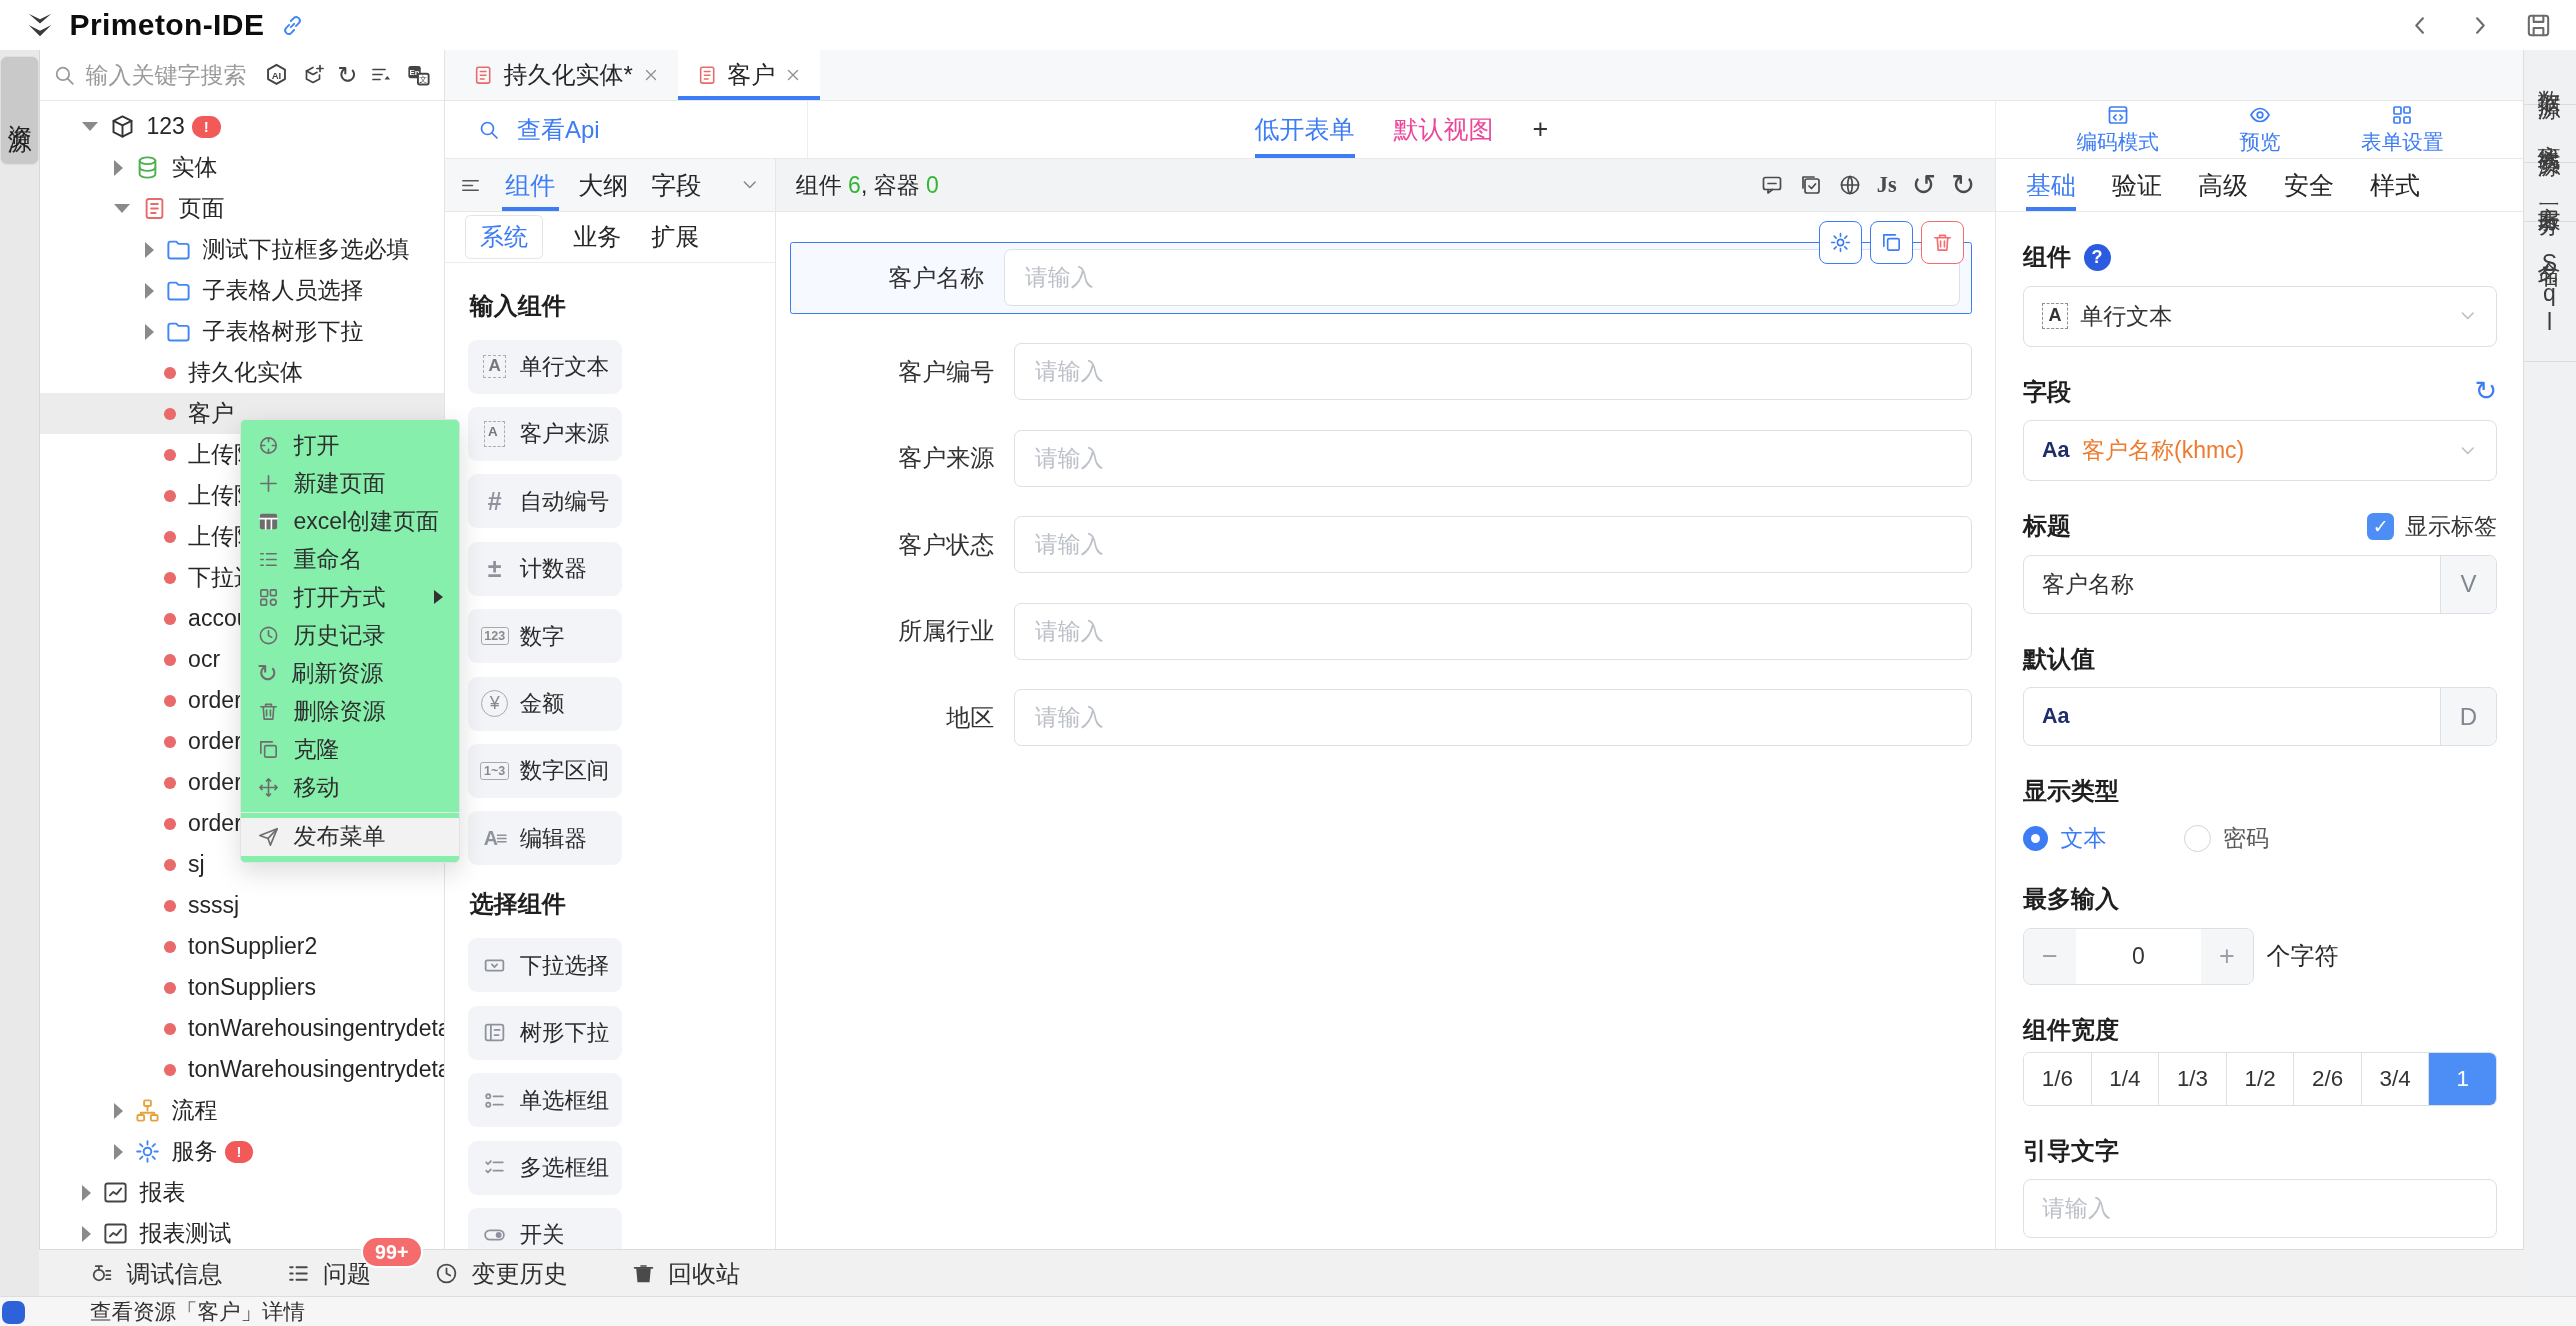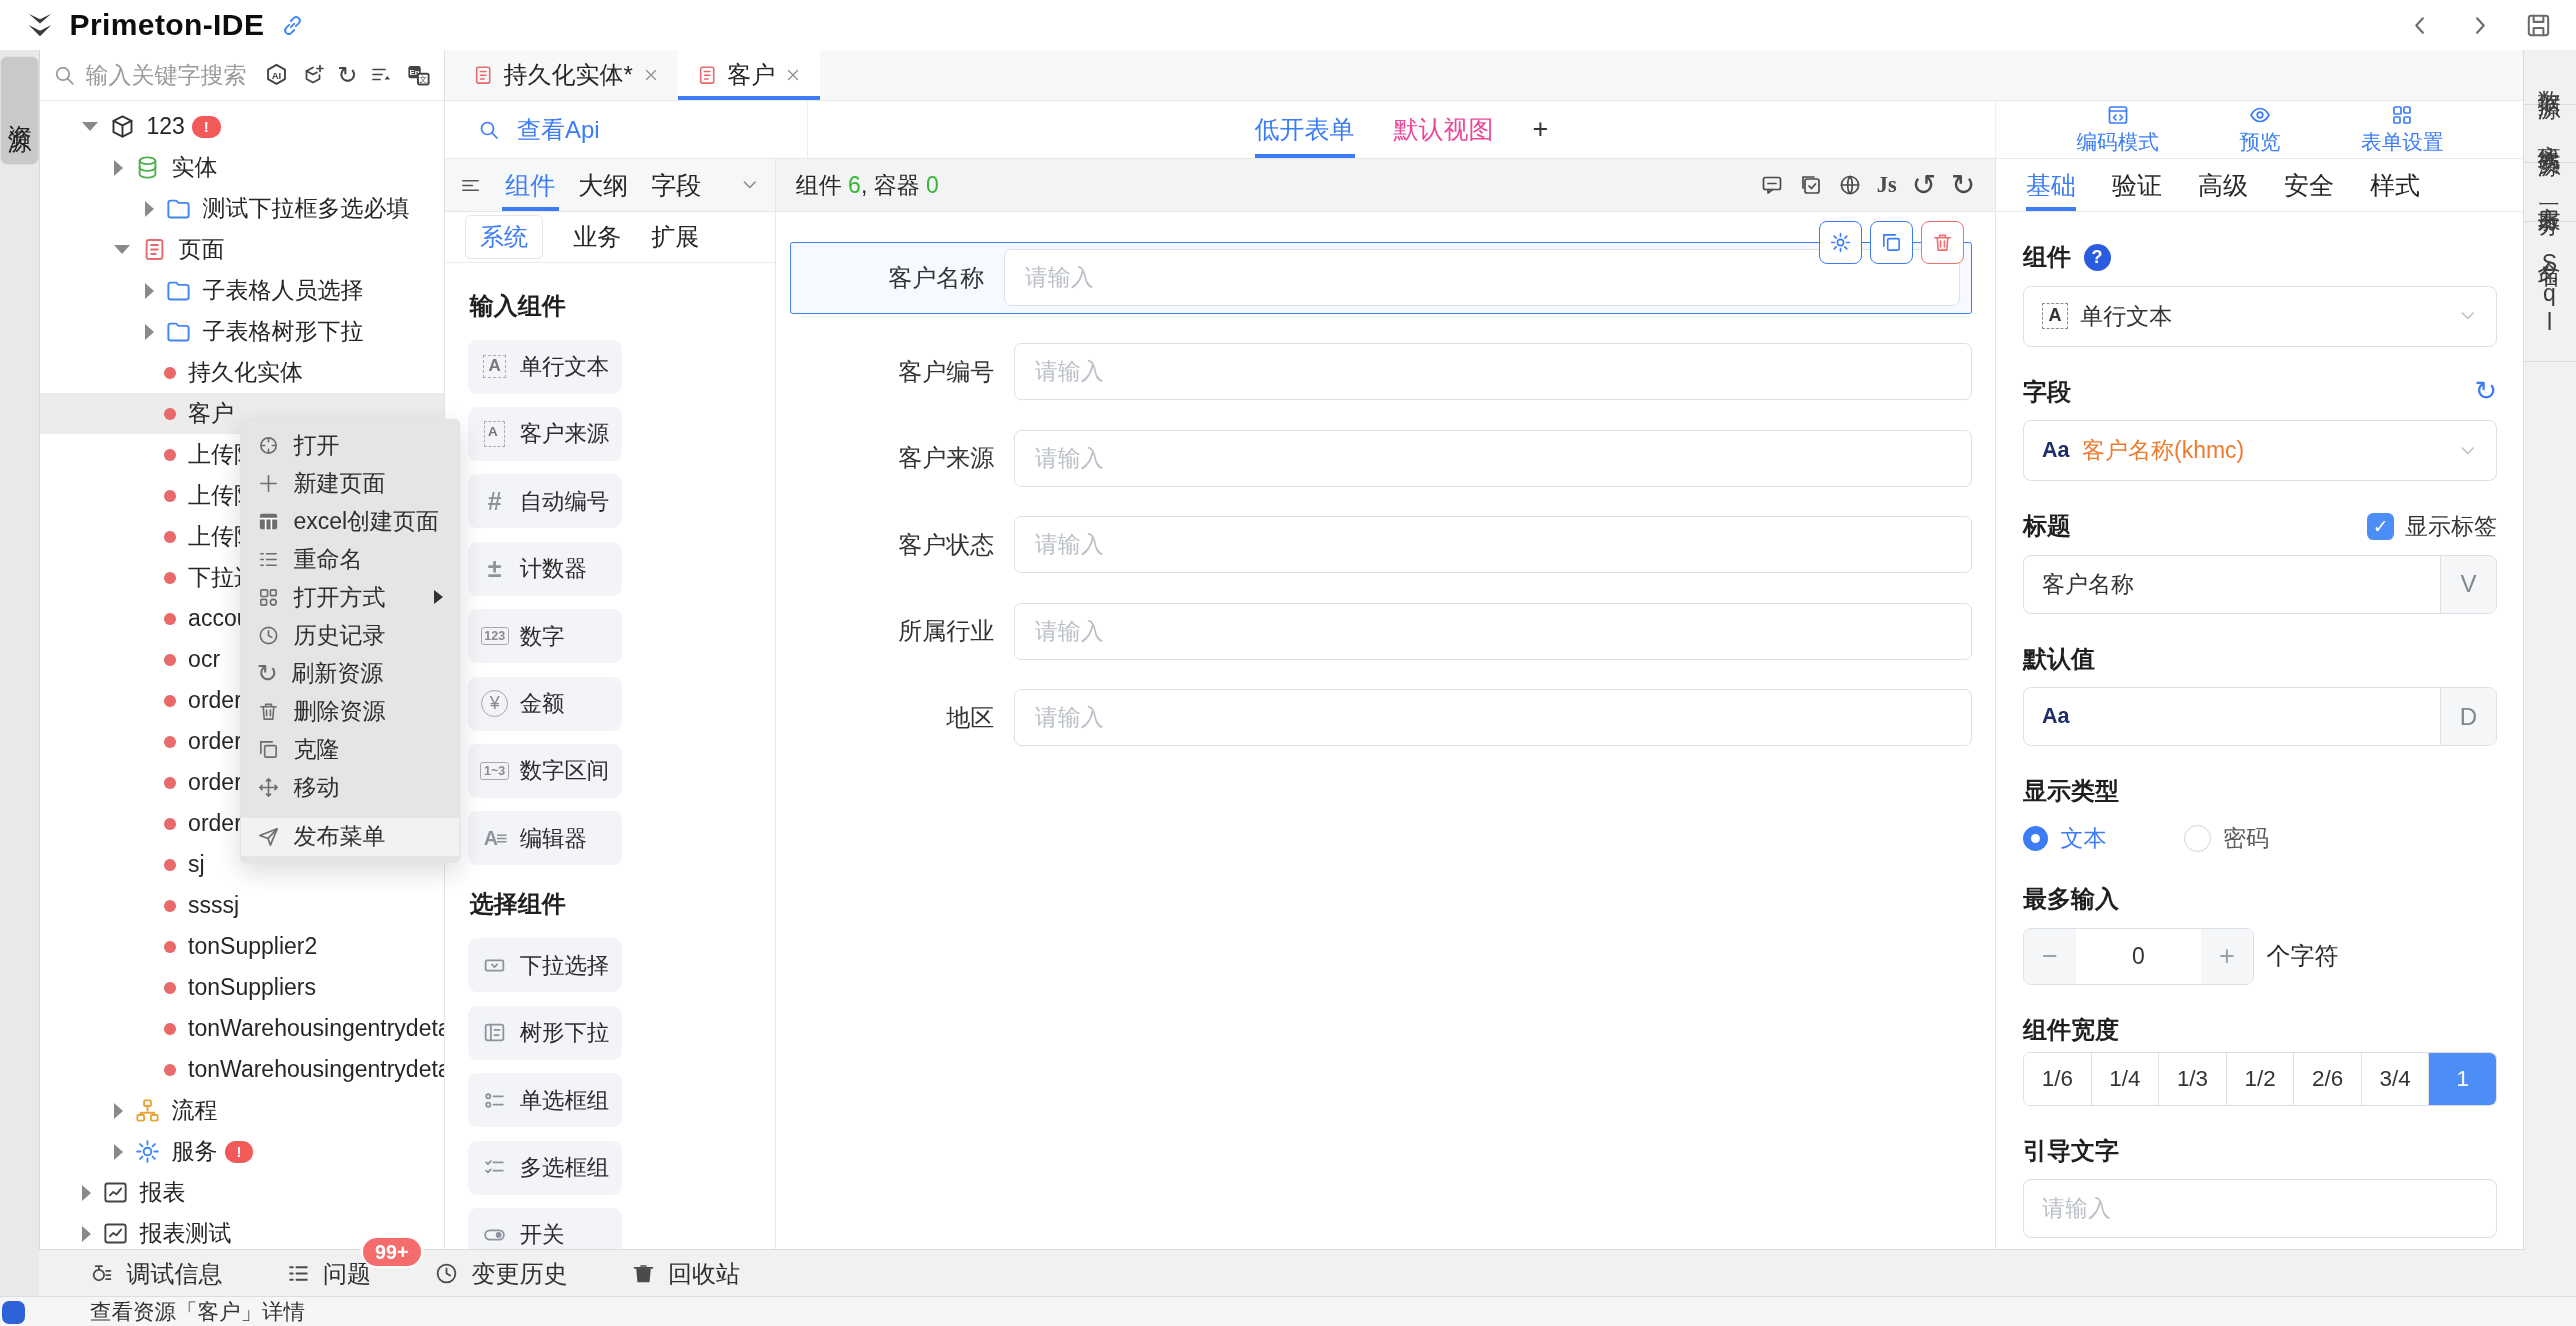--- a/index.html
+++ b/index.html
@@ -36,21 +36,21 @@
   .car{width:0;height:0;margin-right:10.7px;flex:none;}
   .car-d{border-left:8px solid transparent;border-right:8px solid transparent;border-top:9.8px solid #8a8a8a;}
   .car-r{border-top:8px solid transparent;border-bottom:8px solid transparent;border-left:9.8px solid #8a8a8a;}
   .ti{font-size:27px;margin-right:10.7px;flex:none;display:flex;}
   .dot{width:11.6px;height:11.6px;border-radius:50%;background:#e96a6a;margin-right:12.5px;flex:none;}
   .badge{min-width:21.5px;height:21.5px;border-radius:10.7px;background:#f25a5a;color:#fff;font-size:15px;font-weight:bold;
     display:inline-flex;align-items:center;justify-content:center;margin-left:7.2px;padding:0 3.6px;}
   .ind0{padding-left:43px;} .ind1{padding-left:75px;} .ind2{padding-left:106px;} .ind2d{padding-left:125px;}
 
   
-  .ctx{position:absolute;left:240px;top:419px;width:218px;background:#e5e5e5;border:0.9px solid #e2e2e2;border-radius:5.4px;
+  .ctx{position:absolute;left:240px;top:419px;width:218px;background:#86efac;border:0.9px solid #e2e2e2;border-radius:5.4px;
     box-shadow:0 9px 27px rgba(0,0,0,.14);z-index:50;padding:6.3px 0;}
   .ctx .mi{height:38px;display:flex;align-items:center;padding:0 16px;gap:13.4px;font-size:23px;color:#2f2f2f;cursor:pointer;}
   .ctx .mi .mic{font-size:23px;color:#6d6d6d;display:flex;}
   .ctx .mi.hl{background:#f2f2f2;}
   .ctx .div{height:0.9px;background:#e8e8e8;margin:5.4px 0;}
   .sub-car{margin-left:auto;width:0;height:0;border-top:7.2px solid transparent;border-bottom:7.2px solid transparent;border-left:9px solid #333;}
 
   
   .center{flex:1;display:flex;flex-direction:column;min-width:0;}
   .filetabs{height:50px;background:#f7f8fa;border-bottom:0.9px solid #e6e6e6;display:flex;align-items:flex-end;padding-left:9px;flex:none;}
@@ -293,38 +293,38 @@
             <span class="car car-r"></span>
             <span class="ti" style="color:#4caf50">
               <svg class="ic" viewBox="0 0 24 24">
                 <ellipse cx="12" cy="6" rx="7" ry="3"></ellipse>
                 <path d="M5 6v12c0 1.7 3.1 3 7 3s7-1.3 7-3V6"></path>
                 <path d="M5 12c0 1.7 3.1 3 7 3s7-1.3 7-3"></path>
               </svg>
             </span>
             <span>实体</span>
           </div>
+        <div class="trow ind1">
+            <span class="car car-d"></span>
+            <span class="ti" style="color:#e96a6a">
+              <svg class="ic" viewBox="0 0 24 24">
+                <rect x="5" y="3.5" width="14" height="17" rx="2"></rect>
+                <path d="M9 8h6M9 12h6M9 16h4"></path>
+              </svg>
+            </span>
+            <span>页面</span>
+          </div>
         <div class="trow ind2">
             <span class="car car-r"></span>
             <span class="ti" style="color:#4086f5">
               <svg class="ic" viewBox="0 0 24 24">
                 <path d="M3 7a2 2 0 0 1 2-2h5l2 2h7a2 2 0 0 1 2 2v9a2 2 0 0 1-2 2H5a2 2 0 0 1-2-2z"></path>
               </svg>
             </span>
             <span>测试下拉框多选必填</span>
-          </div>
-        <div class="trow ind1">
-            <span class="car car-d"></span>
-            <span class="ti" style="color:#e96a6a">
-              <svg class="ic" viewBox="0 0 24 24">
-                <rect x="5" y="3.5" width="14" height="17" rx="2"></rect>
-                <path d="M9 8h6M9 12h6M9 16h4"></path>
-              </svg>
-            </span>
-            <span>页面</span>
           </div>
         <div class="trow ind2">
             <span class="car car-r"></span>
             <span class="ti" style="color:#4086f5">
               <svg class="ic" viewBox="0 0 24 24">
                 <path d="M3 7a2 2 0 0 1 2-2h5l2 2h7a2 2 0 0 1 2 2v9a2 2 0 0 1-2 2H5a2 2 0 0 1-2-2z"></path>
               </svg>
             </span>
             <span>子表格人员选择</span>
           </div>

